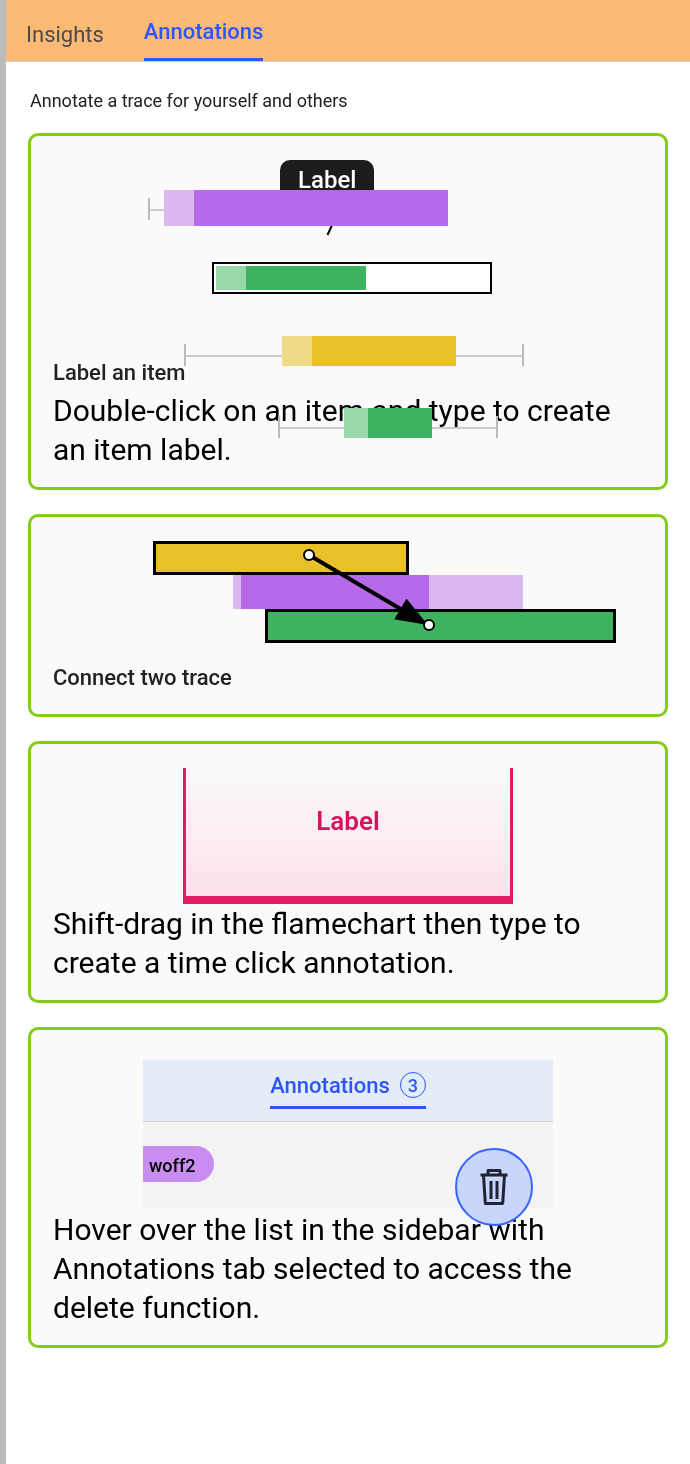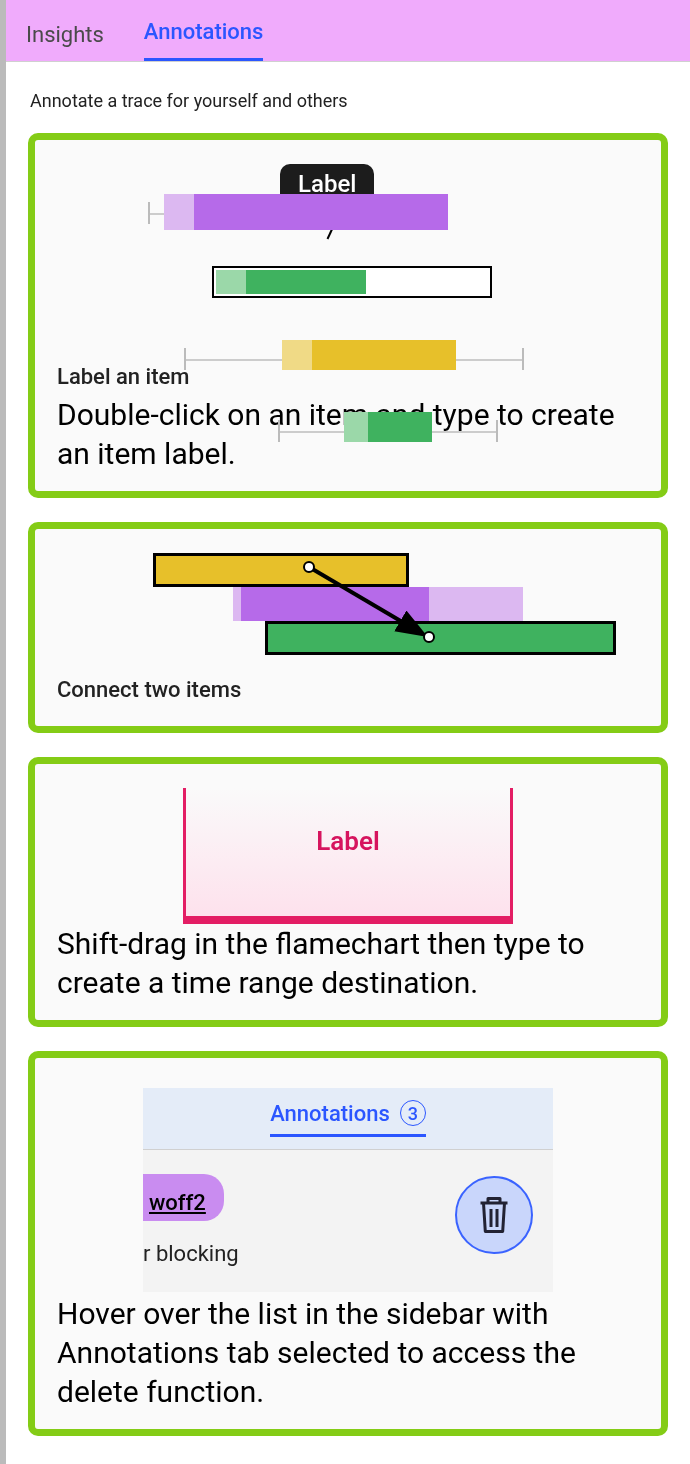--- a/index.html
+++ b/index.html
@@ -14,39 +14,39 @@
       border-left: 6px solid #bbb;
     }
 
     
     .tabbar {
       display:flex;
       align-items:flex-end;
       gap:40px;
       padding: 16px 20px 0 20px;
       border-bottom:1px solid #d0d0d0;
-      background:#f0abfc;
+      background:#fdba74;
       height:62px;
     }
     .tab {
       padding-bottom:14px;
       color:#4a4a4a;
       cursor:pointer;
     }
     .tab.active {
       color:#2b56ff;
       border-bottom:3px solid #2b56ff;
       font-weight:500;
     }
 
     .content { padding: 16px 22px 24px 22px; }
     .page-title { font-size:18px; margin:12px 0 22px 2px; }
 
     .card {
-      border:7px solid #84cc16;
+      border:3px solid #84cc16;
       border-radius:10px;
       padding: 22px 22px 18px 22px;
       margin-bottom:24px;
       background:#fafafa;
     }
     .illus {
       display:flex;
       justify-content:center;
       padding-top:2px;
     }
@@ -121,21 +121,21 @@
     .anno-tab { display:inline-flex; align-items:center; gap:10px; color:#2b56ff; font-weight:500; border-bottom:3px solid #2b56ff; padding-bottom:8px; }
     .count-badge {
       display:inline-flex; align-items:center; justify-content:center;
       width:26px; height:26px; border:1.5px solid #2b56ff; border-radius:50%;
       font-size:18px;
     }
     .panel-body { position:relative; background:#f3f3f3; padding: 24px 16px 26px 0; }
     .woff-pill {
       display:inline-block; background:#c98cf0; color:#000;
       border-top-right-radius:20px; border-bottom-right-radius:20px;
-      padding:16px 18px 6px 6px; font-size:22px; font-weight:500;text-decoration:underline;
+      padding:9px 18px 6px 6px; font-size:18px; font-weight:500;
     }
     .blocking { margin-top:20px; font-size:22px; }
     .trash-btn {
       position:absolute; right:20px; top:26px;
       width:78px; height:78px; border-radius:50%;
       border:2px solid #3a63ff; background:#c9d6fb;
       display:flex; align-items:center; justify-content:center;
     }
     .trash-btn svg { width:38px; height:42px; }
   </style>
@@ -196,46 +196,45 @@
               <marker id="ah" markerWidth="10" markerHeight="10" refX="6" refY="3" orient="auto">
             <path d="M0,0 L8,3 L0,6 Z" fill="#000"></path>
               </marker>
             </defs>
           <line x1="6" y1="6" x2="118" y2="72" stroke="#000" stroke-width="4" marker-end="url(#ah)"></line>
         </svg>
         <div class="node-dot" style="left:150px; top:8px;"></div>
         <div class="node-dot" style="left:270px; top:78px;"></div>
       </div>
     </div>
-    <h3>Connect two items</h3>
+    <h3>Connect two trace</h3>
   </div>
 
   <div class="card">
     <div class="illus">
       <div class="illus3">
         <div class="illus3-box">
           <div class="lbl">Label</div>
         </div>
       </div>
     </div>
-    <p>Shift-drag in the flamechart then type to create a time range destination.</p>
+    <p>Shift-drag in the flamechart then type to create a time click annotation.</p>
   </div>
 
   <div class="card">
     <div class="illus">
       <div class="illus4">
         <div class="panel-top">
           <span class="anno-tab">
             <span>Annotations</span>
             <span class="count-badge">3</span>
           </span>
         </div>
         <div class="panel-body">
           <span class="woff-pill">woff2</span>
-          <div class="blocking">r blocking</div>
           <div class="trash-btn">
             <svg viewBox="0 0 24 28">
               <path d="M3 6h18M8 6V3h8v3M5 6l1.2 19h11.6L19 6" fill="none" stroke="#223" stroke-width="2" stroke-linejoin="round"></path>
               <line x1="10" y1="10" x2="10" y2="22" stroke="#223" stroke-width="2"></line>
               <line x1="14" y1="10" x2="14" y2="22" stroke="#223" stroke-width="2"></line>
             </svg>
           </div>
         </div>
       </div>
     </div>

